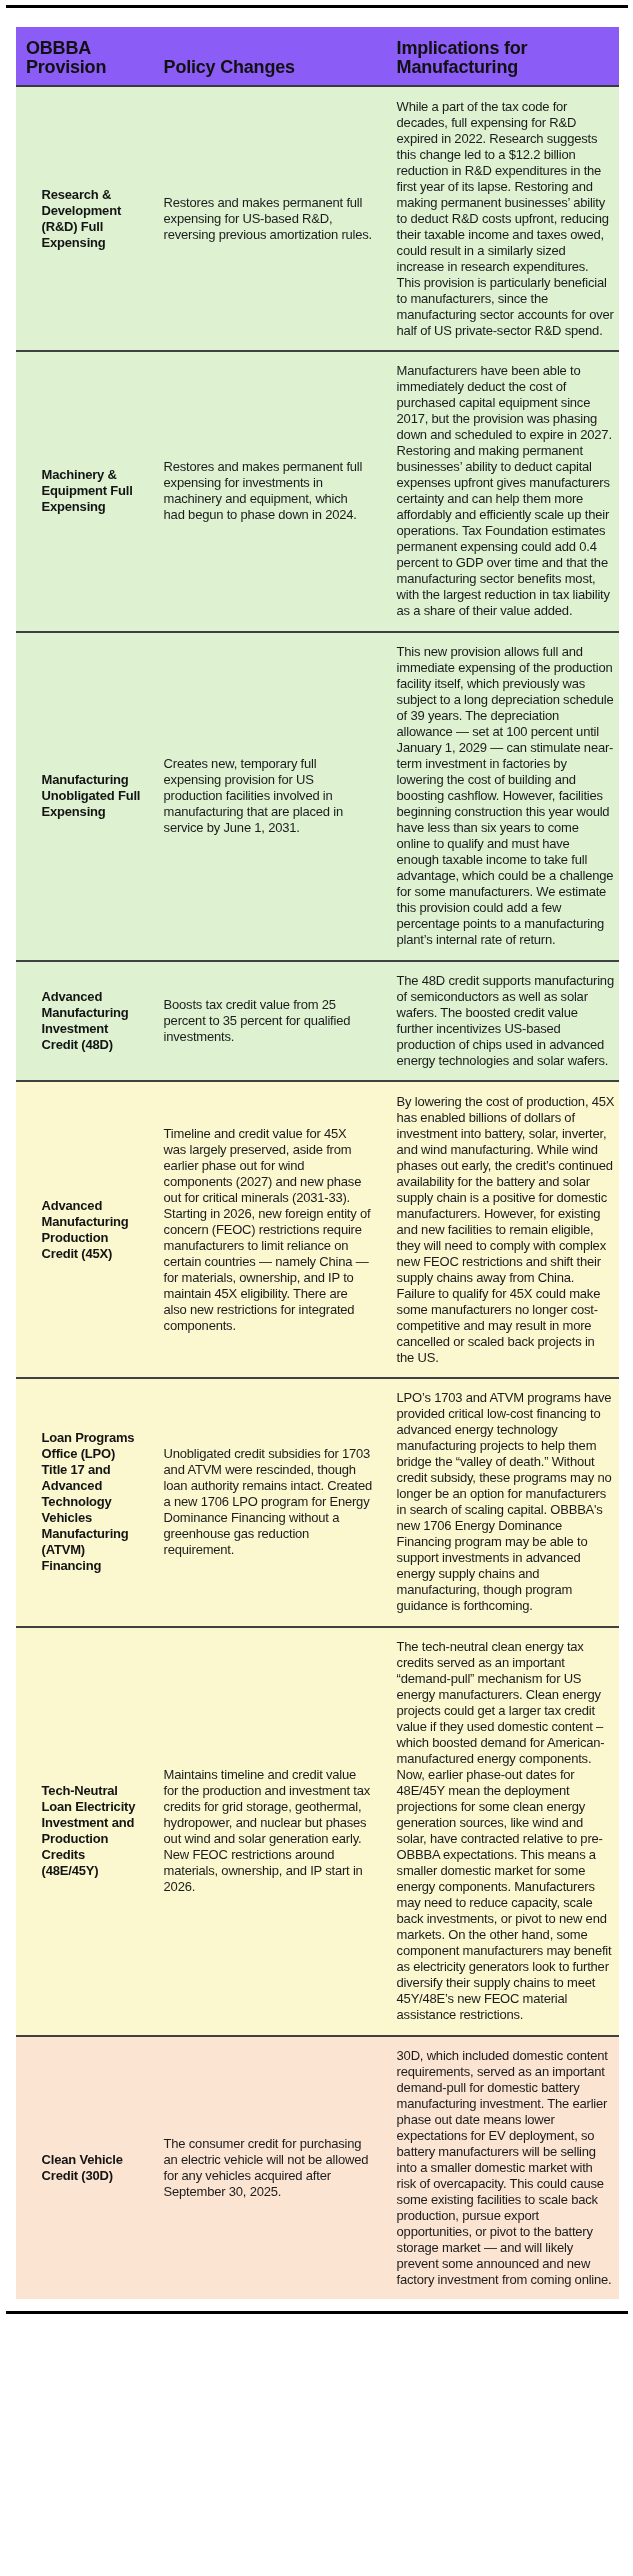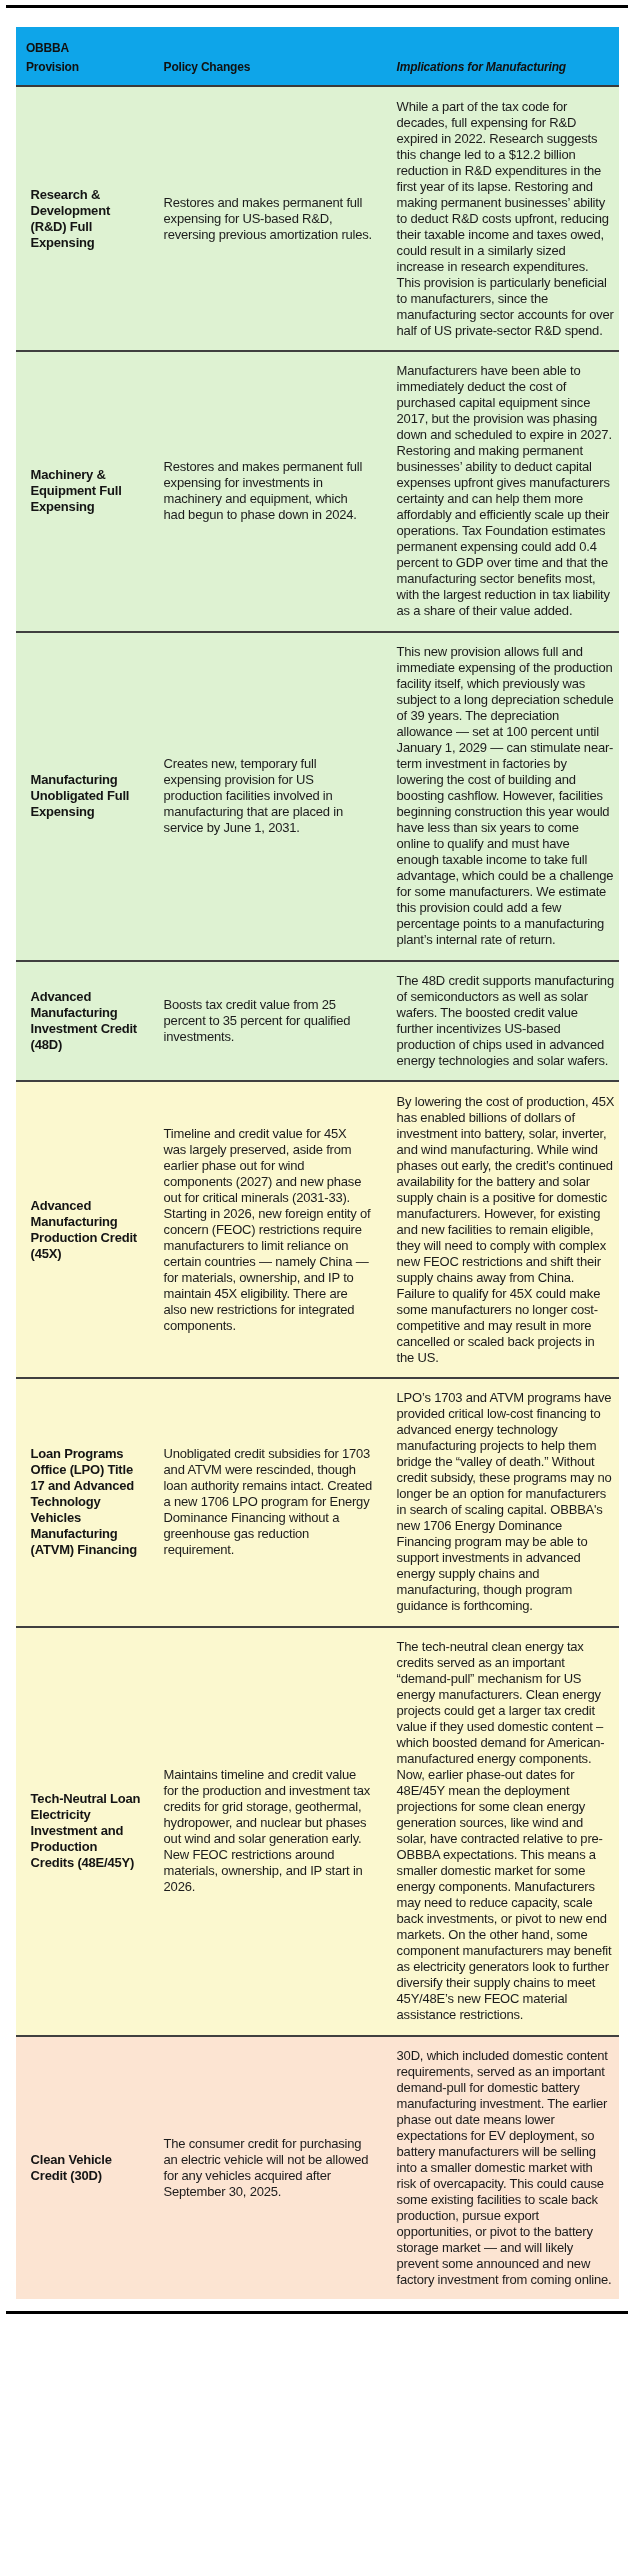--- a/index.html
+++ b/index.html
@@ -32,44 +32,44 @@
     width: 602px;
     font-size: 13px;
     line-height: 16px;
     letter-spacing: -0.2px;
   }
   col.c-prov { width: 135px; }
   col.c-pol  { width: 234px; }
   col.c-imp  { width: 234px; }
 
   thead th {
-    background: #0ea5e9;
+    background: #8b5cf6;
     text-align: left;
     vertical-align: bottom;
-    font-size: 12px;
+    font-size: 18px;
     line-height: 18.7px;
     font-weight: 700;
     color: #111111;
     padding: 12.5px 5.2px 8.3px 13px;
     border-bottom: 2.6px solid #3a3a3a;
   }
   thead th.h-prov { padding-left: 10.4px; white-space: pre-line; }
-  thead th.h-imp  { padding-left: 12px; font-style: italic; }
+  thead th.h-imp  { padding-left: 12px; }
 
   tbody td {
     vertical-align: middle;
     padding-top: 11.4px;
     padding-bottom: 11.4px;
   }
   tbody tr + tr td { border-top: 2px solid #404040; }
 
   td.provision {
     font-weight: 700;
     color: #141414;
-    padding-left: 15px;
+    padding-left: 26px;
     padding-right: 8.3px;
   }
   td.policy {
     padding-left: 13px;
     padding-right: 12.5px;
   }
   td.implications {
     padding-left: 12px;
     padding-right: 4px;
   }

